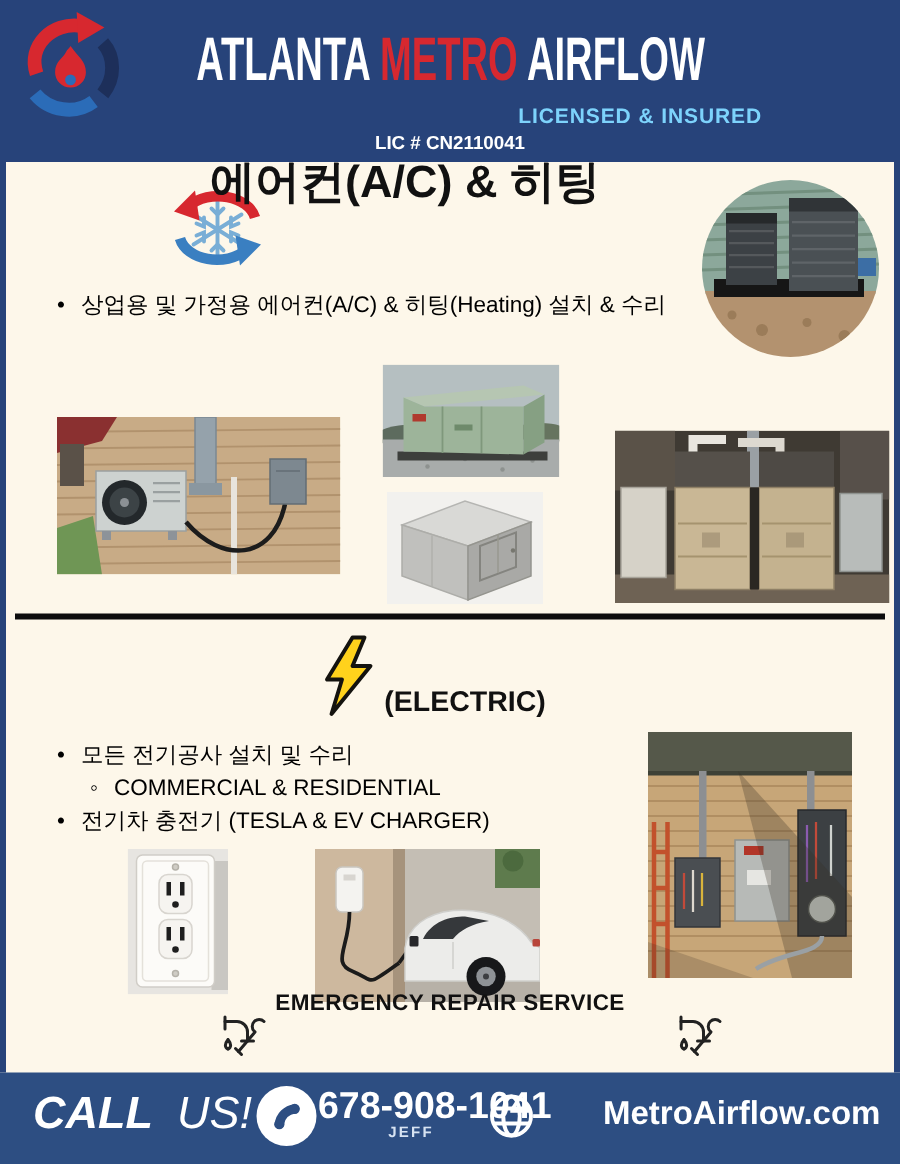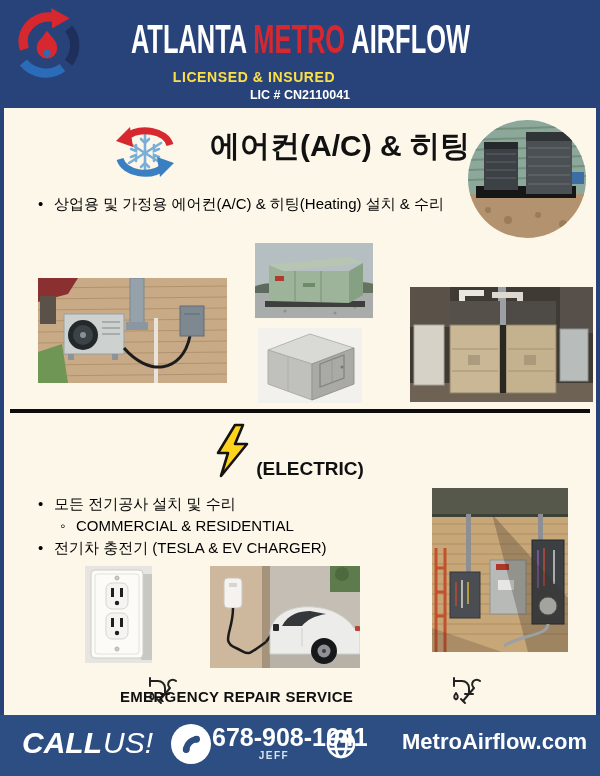--- a/index.html
+++ b/index.html
@@ -7,21 +7,21 @@
         font-family:"Liberation Sans","DejaVu Sans",sans-serif;color:#111;padding-left:17px;}
   .abs{position:absolute;}
 
   
   .header{left:0;top:0;width:600px;height:108px;background:#27437a;}
   .side-border{top:108px;width:4px;height:607px;background:#27437a;}
   .title-row{left:0;top:16px;width:600px;text-align:center;white-space:nowrap;}
   .title-inner{display:inline-block;transform:scaleX(.62);transform-origin:center;
                font-size:41px;font-weight:800;color:#fff;letter-spacing:0;}
   .title-inner .metro{color:#d7282f;margin:0 10px;}
-  .licensed{left:0;top:69px;width:508px;text-align:center;color:#fde047;font-weight:700;
+  .licensed{left:0;top:69px;width:508px;text-align:right;color:#7dd3fc;font-weight:700;
             font-size:14px;letter-spacing:.6px;}
   .licno{left:0;top:88px;width:600px;text-align:center;color:#fff;font-weight:700;font-size:12.5px;}
 
   
   .sec-title-ko{font-weight:800;font-size:30px;color:#111;}
   .sec-title-en{font-weight:800;font-size:19px;color:#111;}
 
   
   .bullets{font-size:15px;font-weight:400;line-height:23px;color:#000000;}
   .bullet{position:relative;padding-left:18px;}
@@ -32,21 +32,21 @@
   .divider{left:10px;top:409px;width:580px;height:4px;background:#0d0d0d;}
 
   .photo{overflow:hidden;}
   .photo svg{display:block;}
 
   .emg-label{font-size:15px;font-weight:800;letter-spacing:.3px;color:#111;}
 
   
   .footer{left:0;top:715px;width:600px;height:61px;background:#2d4e82;}
   .callus{left:22px;top:726px;color:#fff;font-style:italic;font-size:30px;white-space:nowrap;}
-  .callus .strong{font-weight:800;margin-right:1px;}
+  .callus .strong{font-weight:800;margin-right:16px;}
   .callus .lite{font-weight:400;}
   .phone-circle{left:171px;top:724px;width:40px;height:40px;border-radius:50%;background:#fff;
                 display:flex;align-items:center;justify-content:center;}
   .phone-num{left:212px;top:723px;font-size:25px;font-weight:800;color:#fff;white-space:nowrap;}
   .contact-name{left:212px;top:750px;width:124px;text-align:center;font-size:10px;font-weight:600;
                 letter-spacing:1.5px;color:#d7e3f2;}
   .globe{left:323px;top:726px;}
   .website{left:362px;top:729px;font-size:22px;font-weight:700;color:#fff;white-space:nowrap;margin-left:40px;}
 </style>
 </head>
@@ -89,21 +89,21 @@
           <path d="M45 36 l-5 -2 l0 6"></path>
         <path d="M17 36 l5 -2 l0 6"></path>
           <path d="M45 28 l-5 2 l0 -6"></path>
       </g>
       <path d="M56 24 C52 10 26 4 11 17" stroke="#d7282f" stroke-width="7" fill="none"></path>
       <polygon points="16,6 2,20 19,26" fill="#d7282f"></polygon>
       <path d="M6 38 C10 52 36 58 51 45" stroke="#3a7fc1" stroke-width="7" fill="none"></path>
       <polygon points="46,56 60,42 43,36" fill="#3a7fc1"></polygon>
     </svg>
   </div>
-  <div class="abs sec-title-ko" style="left:140px;top:126px;width:330px;text-align:right;">에어컨(A/C) &amp; 히팅</div>
+  <div class="abs sec-title-ko" style="left:140px;top:101px;width:330px;text-align:left;">에어컨(A/C) &amp; 히팅</div>
 
   <div class="abs photo" style="left:468px;top:120px;width:118px;height:118px;border-radius:50%;">
     <svg width="118" height="118" viewBox="0 0 118 118">
       <rect width="118" height="76" fill="#8ca89b"></rect>
       <g stroke="#73907f" stroke-width="2">
         <line x1="0" y1="10" x2="118" y2="6"></line>
           <line x1="0" y1="20" x2="118" y2="16"></line>
         <line x1="0" y1="30" x2="118" y2="26"></line>
           <line x1="0" y1="40" x2="118" y2="36"></line>
         <line x1="0" y1="50" x2="118" y2="46"></line>
@@ -357,21 +357,21 @@
     <svg width="37" height="37" viewBox="0 0 37 37" fill="none" stroke="#222" stroke-width="2" stroke-linecap="round" stroke-linejoin="round">
       <path d="M7 5 v8"></path>
         <path d="M7 8 h8 a7 7 0 0 1 7 7 v6"></path>
         <path d="M18 21 h8"></path>
       <path d="M9 20 q-3.5 4.5 0 6.5 q3.5 -2 0 -6.5"></path>
       <path d="M33 8 a4.5 4.5 0 1 0 -6.5 6.5"></path>
       <path d="M27 15 L16 28"></path>
       <path d="M14 26 l4 4"></path>
     </svg>
   </div>
-  <div class="abs emg-label" style="left:120px;top:660px;width:360px;text-align:left;margin-top:28px;">EMERGENCY REPAIR SERVICE</div>
+  <div class="abs emg-label" style="left:120px;top:660px;width:360px;text-align:center;">EMERGENCY REPAIR SERVICE</div>
   <div class="abs" style="left:447px;top:673px;width:37px;height:37px;">
     <svg width="37" height="37" viewBox="0 0 37 37" fill="none" stroke="#222" stroke-width="2" stroke-linecap="round" stroke-linejoin="round">
       <path d="M7 5 v8"></path>
         <path d="M7 8 h8 a7 7 0 0 1 7 7 v6"></path>
         <path d="M18 21 h8"></path>
       <path d="M9 20 q-3.5 4.5 0 6.5 q3.5 -2 0 -6.5"></path>
       <path d="M33 8 a4.5 4.5 0 1 0 -6.5 6.5"></path>
       <path d="M27 15 L16 28"></path>
       <path d="M14 26 l4 4"></path>
     </svg>

